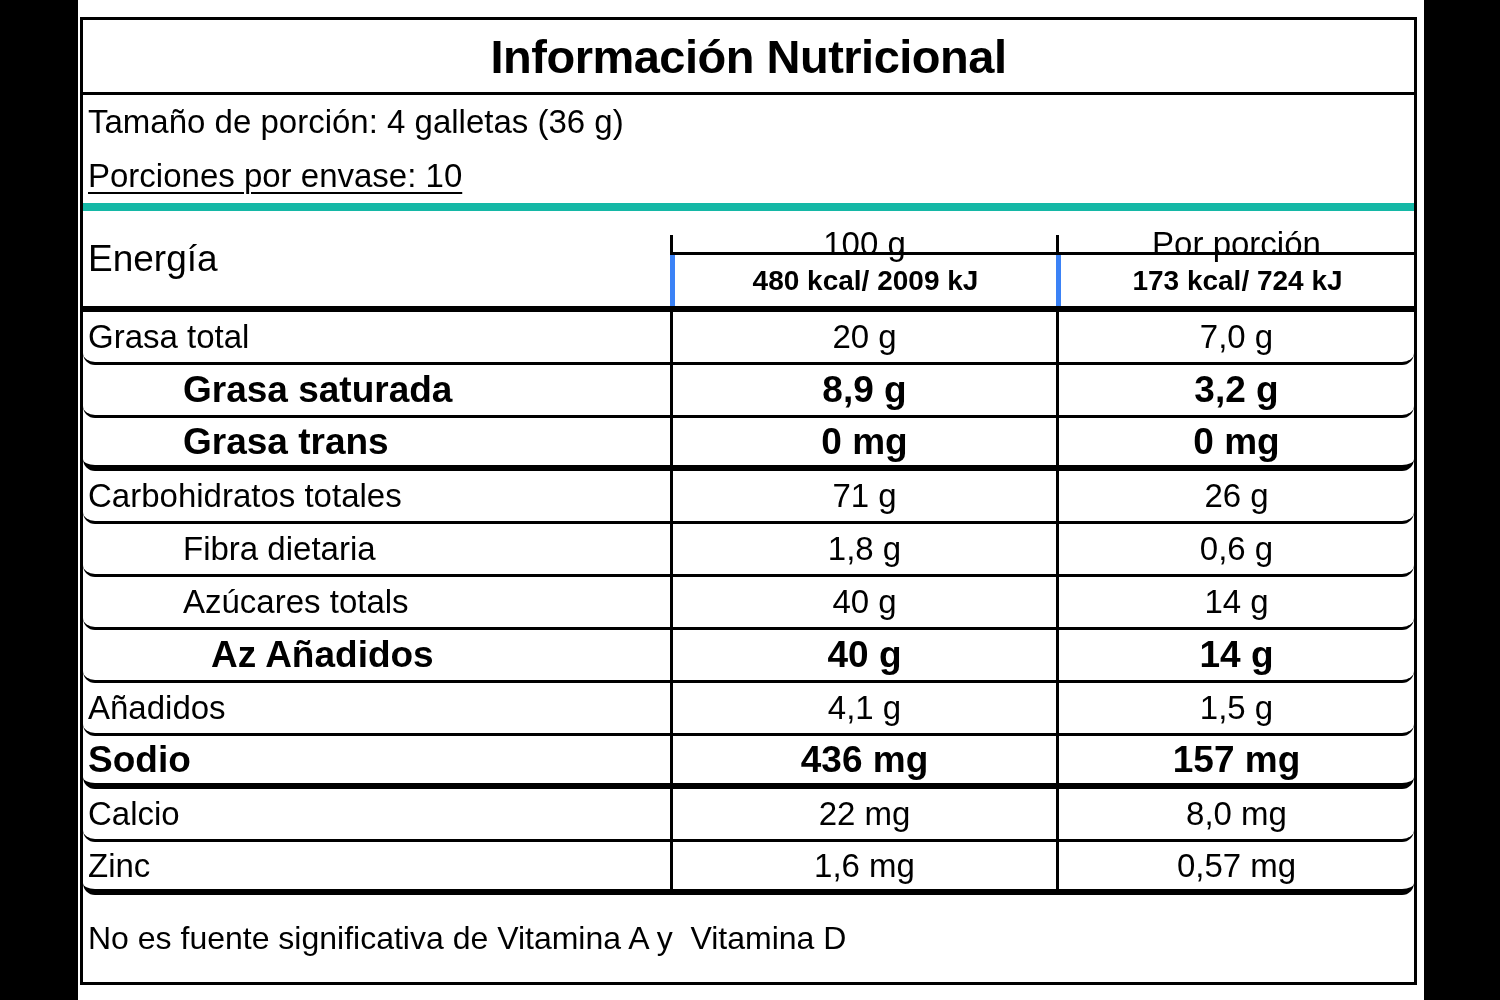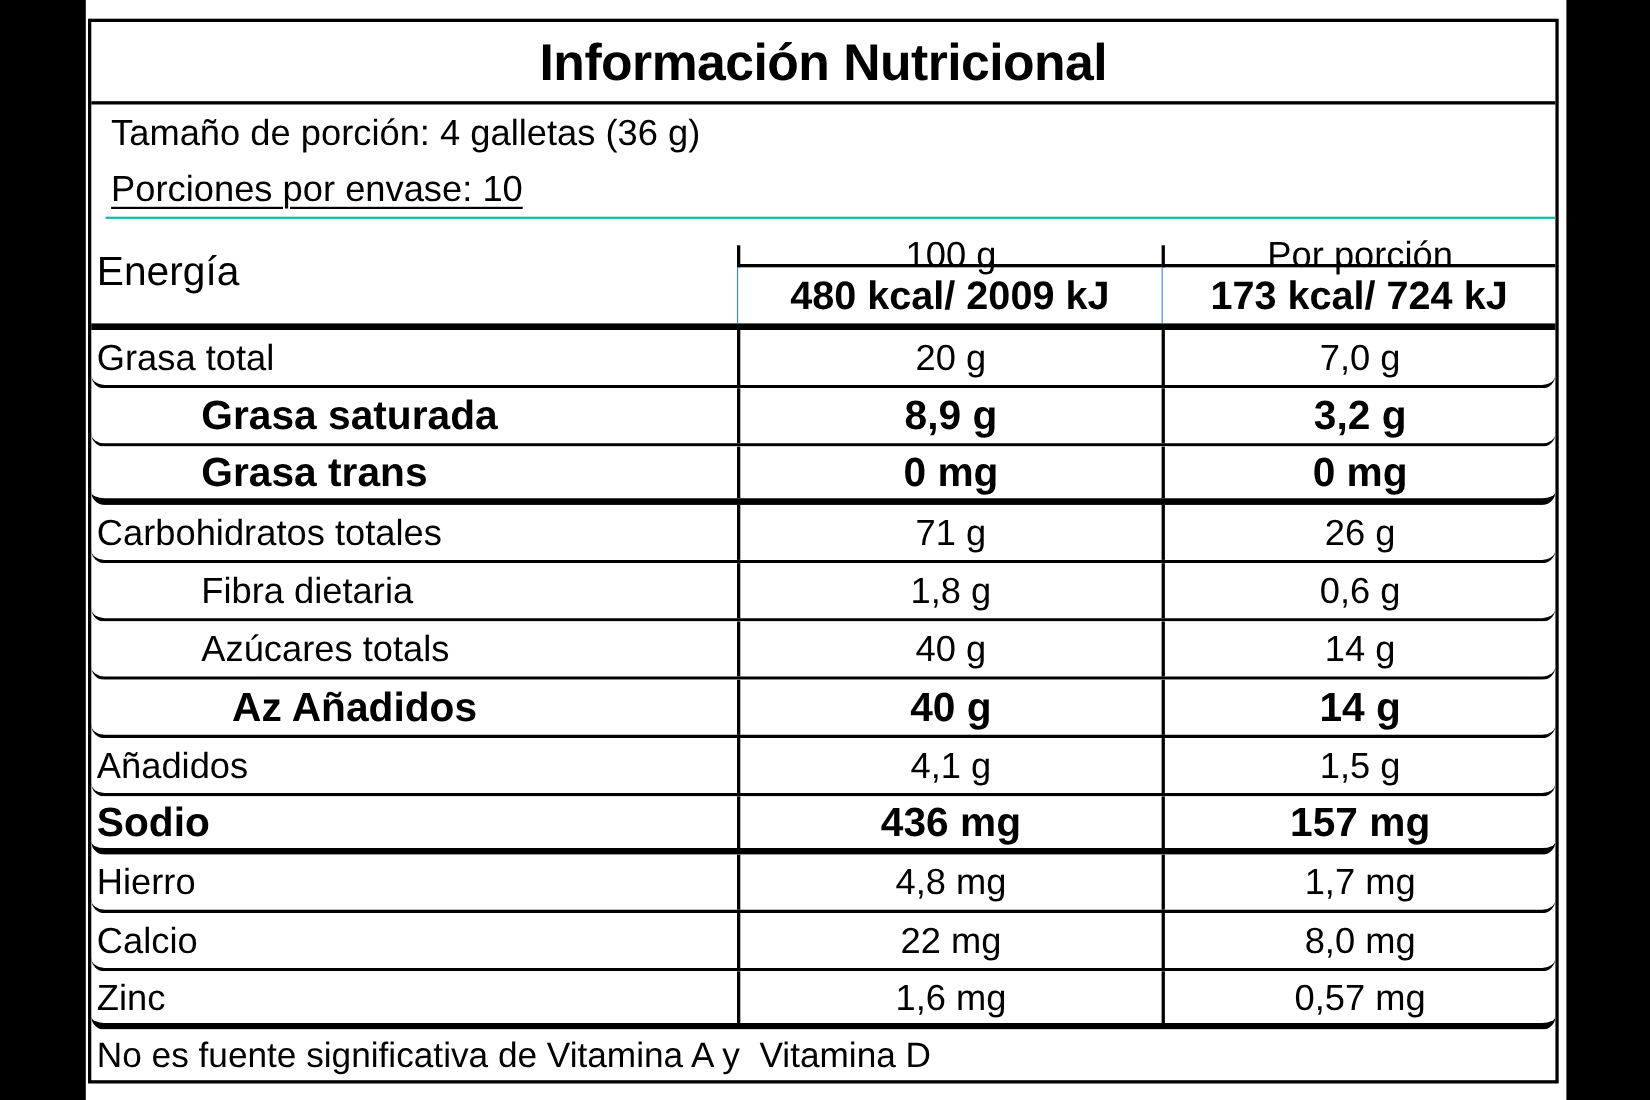--- a/index.html
+++ b/index.html
@@ -16,41 +16,41 @@
     position:absolute;left:80px;top:17px;width:1337px;height:968px;
     box-sizing:border-box;border:3px solid #000;background:#fff;
     display:flex;flex-direction:column;
   }
   .title-row{
     height:75px;box-sizing:border-box;border-bottom:3px solid #000;
     display:flex;align-items:center;justify-content:center;
     font-weight:bold;font-size:47px;letter-spacing:-0.5px;
   }
   .serving{
-    height:104px;box-sizing:border-box;border-bottom:2px solid #14b8a6;
-    display:flex;flex-direction:column;padding-left:5px;font-size:33px;margin-left:13px;
+    height:116px;box-sizing:border-box;border-bottom:8px solid #14b8a6;
+    display:flex;flex-direction:column;padding-left:5px;font-size:33px;
   }
   .serving .line{flex:1;display:flex;align-items:center;}
   .u{text-decoration:underline;text-underline-offset:5px;text-decoration-thickness:2px;}
 
   .energy{
     height:101px;box-sizing:border-box;border-bottom:6px solid #000;
     display:grid;grid-template-columns:587px 386px 1fr;grid-template-rows:44px 1fr;
   }
   .energy .ename{
     grid-row:1/3;display:flex;align-items:center;padding-left:5px;
     font-weight:normal;font-size:37px;
   }
   .energy .hcell{
     box-sizing:border-box;border-left:3px solid #000;border-bottom:3px solid #000;
     display:flex;align-items:center;justify-content:center;font-size:33px;margin-top:24px;
   }
   .energy .vcell{
-    border-left:1px solid #3b82f6;display:flex;align-items:center;justify-content:center;
-    font-weight:bold;font-size:36px;
+    border-left:5px solid #3b82f6;display:flex;align-items:center;justify-content:center;
+    font-weight:bold;font-size:28px;
   }
 
   .row{
     height:53px;box-sizing:border-box;border-bottom:3px solid #000;
     display:grid;grid-template-columns:587px 386px 1fr;font-size:33px;border-radius:12px;
   }
   .row.thick{border-bottom-width:6px;}
   .row > div{display:flex;align-items:center;overflow:hidden;}
   .row .c1{padding-left:5px;}
   .row .c2,.row .c3{justify-content:center;border-left:3px solid #000;}
@@ -135,25 +135,20 @@
     <div class="c2">4,1 g</div>
     <div class="c3">1,5 g</div>
   </div>
 
   <div class="row b thick">
     <div class="c1">Sodio</div>
     <div class="c2">436 mg</div>
     <div class="c3">157 mg</div>
   </div>
 
-  <div class="row">
-    <div class="c1">Hierro</div>
-    <div class="c2">4,8 mg</div>
-    <div class="c3">1,7 mg</div>
-  </div>
 
   <div class="row">
     <div class="c1">Calcio</div>
     <div class="c2">22 mg</div>
     <div class="c3">8,0 mg</div>
   </div>
 
   <div class="row thick">
     <div class="c1">Zinc</div>
     <div class="c2">1,6 mg</div>

